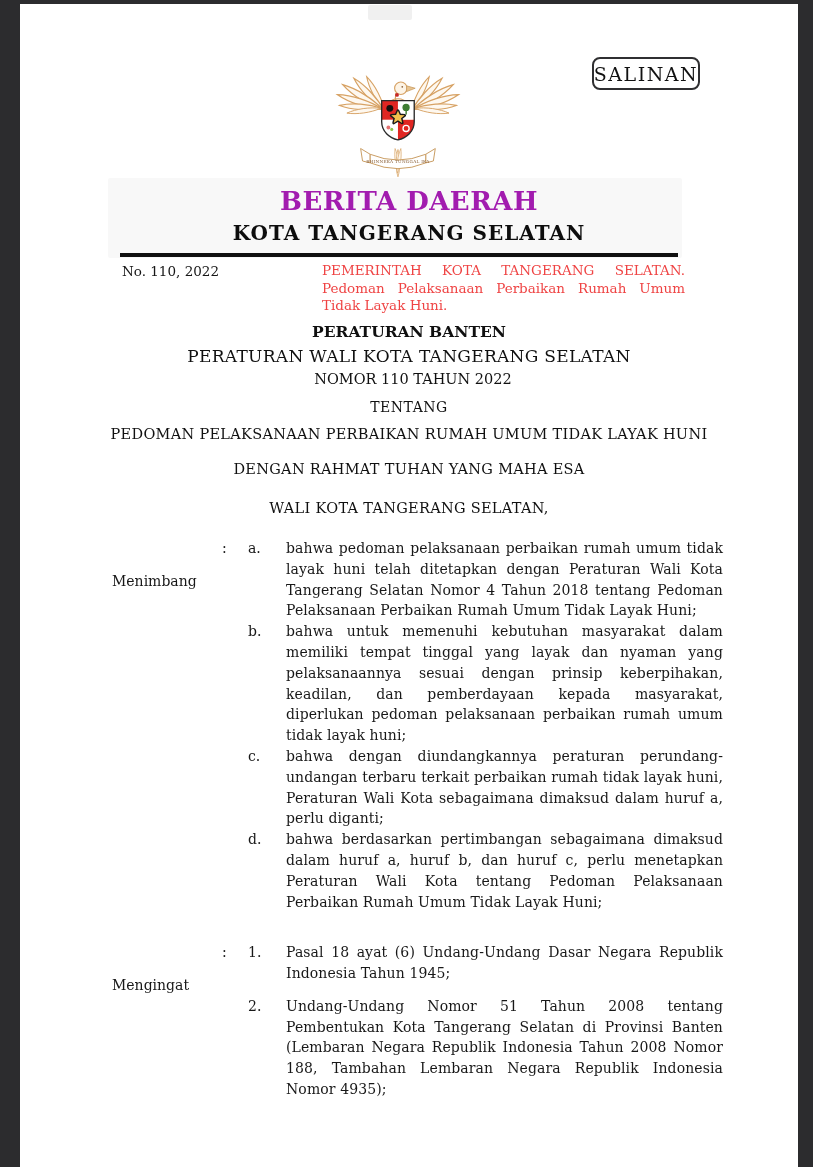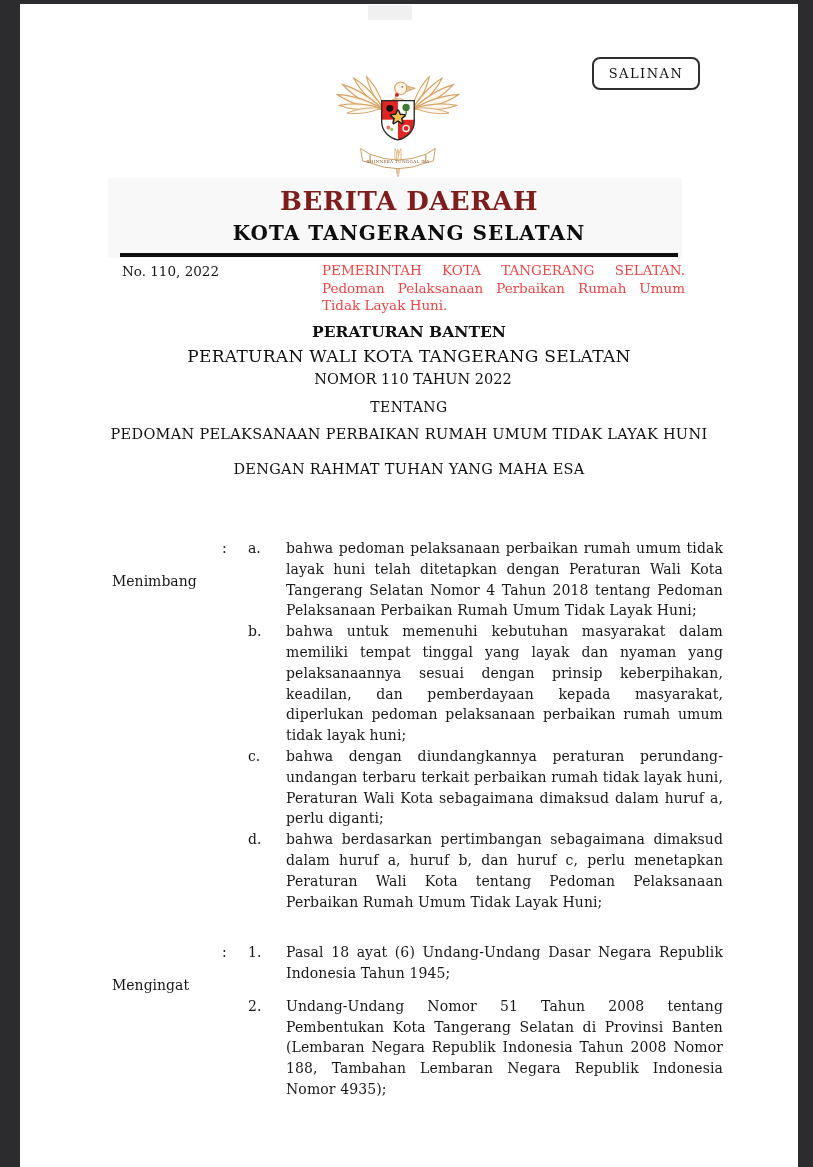--- a/index.html
+++ b/index.html
@@ -6,26 +6,26 @@
   body{background:#1f1f21;font-family:"DejaVu Serif","Liberation Serif",serif;}
   .screen{position:relative;width:813px;height:1167px;background:#2c2c2e;overflow:hidden;margin:0;}
   .page{position:absolute;left:20px;top:4px;width:778px;height:1163px;background:#ffffff;color:#1b1b1b;}
 
   .artifact{position:absolute;background:#f0f0f0;border-radius:2px;}
   .artifact.smudge{left:348px;top:1px;width:44px;height:15px;}
   .artifact.tint{left:88px;top:174px;width:574px;height:80px;background:rgba(120,120,120,0.05);}
 
   .salinan{position:absolute;left:572px;top:53px;width:104px;height:29px;
     border:2px solid #2f2f31;border-radius:8px;display:flex;align-items:center;justify-content:center;
-    font-size:13px;letter-spacing:1.5px;color:#111;}
+    font-size:19px;letter-spacing:1.5px;color:#111;}
 
   .emblem{position:absolute;left:310px;top:47px;width:134px;height:130px;}
 
   .masthead1{position:absolute;left:0;right:0;top:182px;text-align:center;
-    font-size:26px;font-weight:bold;letter-spacing:0.5px;color:#7f1d1d;}
+    font-size:26px;font-weight:bold;letter-spacing:0.5px;color:#a21caf;}
   .masthead2{position:absolute;left:0;right:0;top:217px;text-align:center;
     font-size:20px;font-weight:bold;letter-spacing:1px;color:#0d0d0d;}
   .rule{position:absolute;left:100px;top:249px;width:558px;height:4px;background:#101010;}
 
   .gazette-number{position:absolute;left:102px;top:259px;font-size:13.5px;color:#161616;}
   .gazette-abstract{position:absolute;left:302px;top:258px;width:363px;
     font-size:13.5px;line-height:17.6px;text-align:justify;color:#ef4444;}
   .gazette-abstract .issuer{display:block;text-align:justify;text-align-last:justify;}
 
   .h-center{position:absolute;left:0;right:0;text-align:center;color:#101010;white-space:nowrap;}
@@ -129,20 +129,21 @@
     <div class="gazette-abstract">
       <span class="issuer">PEMERINTAH KOTA TANGERANG SELATAN.</span><span>Pedoman Pelaksanaan Perbaikan Rumah Umum Tidak Layak Huni.</span>
     </div>
 
     <div class="h-center h-province">PERATURAN BANTEN</div>
     <div class="h-center h-regulation">PERATURAN WALI KOTA TANGERANG SELATAN</div>
     <div class="h-center h-number">NOMOR 110 TAHUN 2022</div>
     <div class="h-center h-about">TENTANG</div>
     <div class="h-center h-subject">PEDOMAN PELAKSANAAN PERBAIKAN RUMAH UMUM TIDAK LAYAK HUNI</div>
     <div class="h-center h-invocation">DENGAN RAHMAT TUHAN YANG MAHA ESA</div>
+    <div class="h-center h-authority">WALI KOTA TANGERANG SELATAN,</div>
 
     <div class="clause-block considering">
       <div class="clause-row">
         <div class="clause-label">Menimbang</div>
         <div class="clause-colon">:</div>
         <div class="clause-marker">a.</div>
         <div class="clause-text">bahwa pedoman pelaksanaan perbaikan rumah umum tidak layak huni telah ditetapkan dengan Peraturan Wali Kota Tangerang Selatan Nomor 4 Tahun 2018 tentang Pedoman Pelaksanaan Perbaikan Rumah Umum Tidak Layak Huni;</div>
       </div>
       <div class="clause-row">
         <div class="clause-label"></div>

